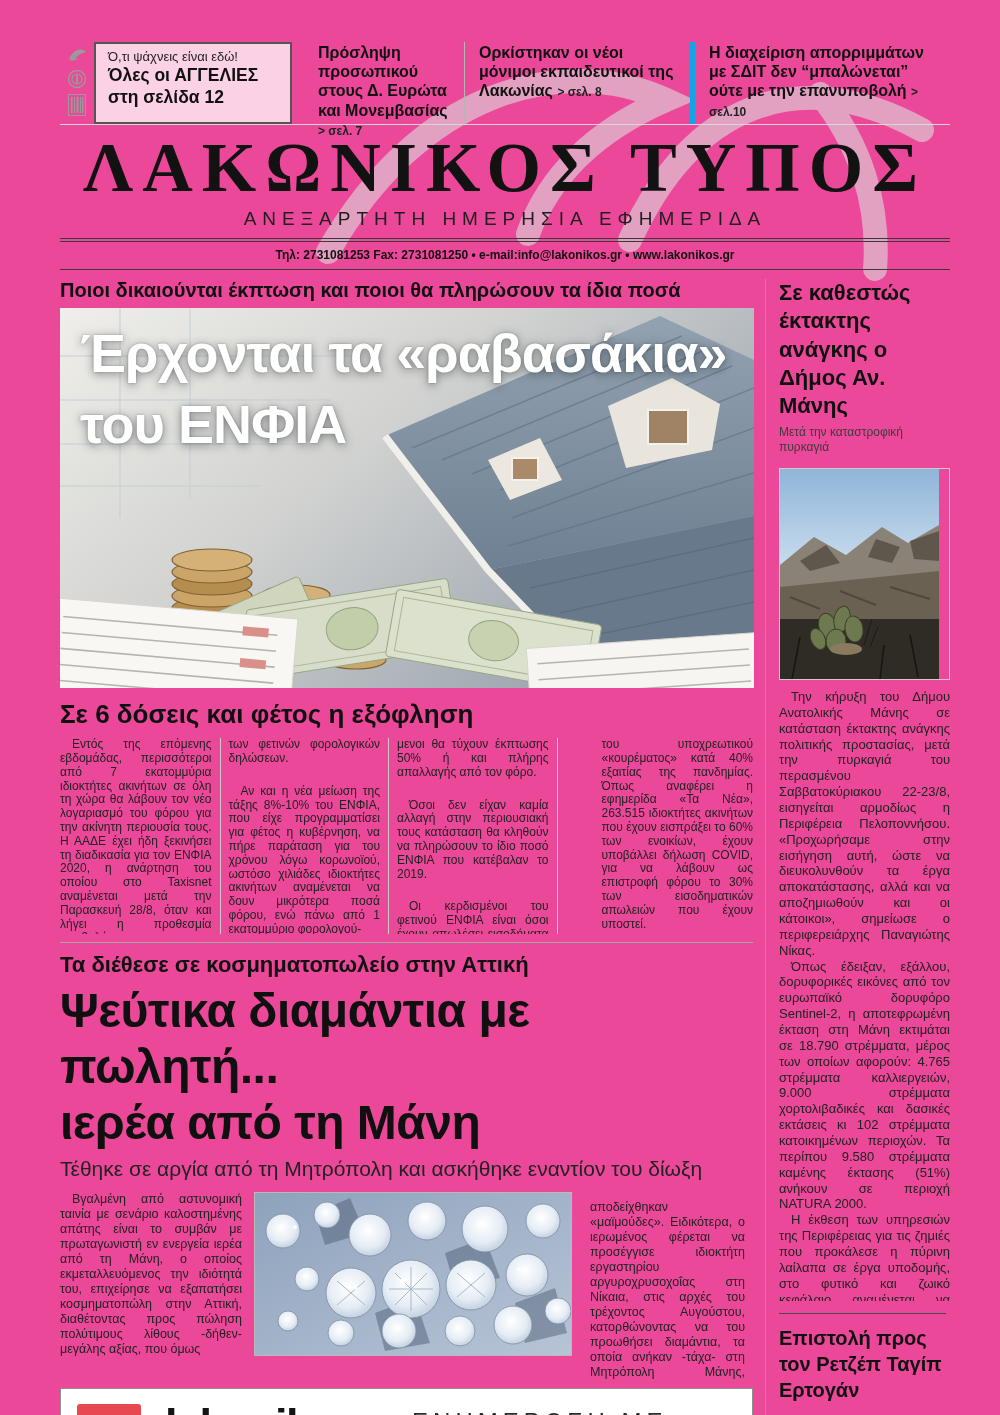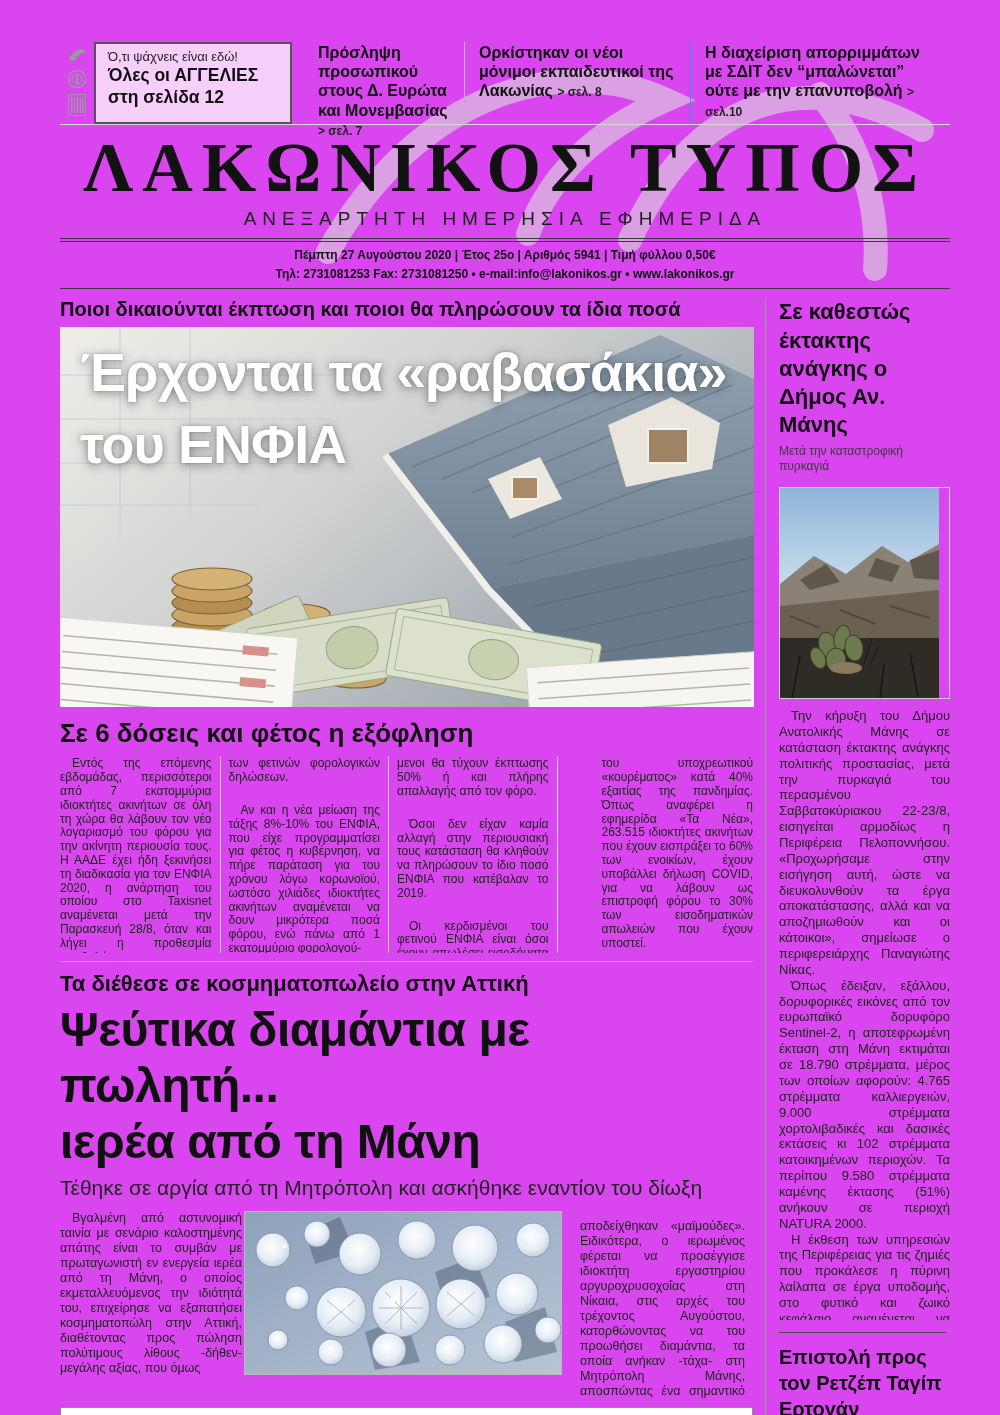--- a/index.html
+++ b/index.html
@@ -1,31 +1,31 @@
 <!DOCTYPE html>
 <html><head>
 <meta charset="utf-8">
 <style>
   * { box-sizing: border-box; }
   html,body { margin:0; padding:0; background:#f2f2f2; }
-  .page { position:relative; width:1000px; height:1415px; margin:0 auto; background:#d946ef;
+  .page { position:relative; width:1000px; height:1415px; margin:0 auto; background:#ec4899;
           font-family:"Liberation Sans", sans-serif; color:#1a1a1a; overflow:hidden; }
   .watermark { position:absolute; left:300px; top:34px; z-index:0; opacity:.6; }
   .content { position:relative; z-index:1; padding:42px 50px 0 60px; }
 
   
   .topstrip { display:flex; align-items:stretch; height:83px; border-bottom:1px solid #d8d8d8; }
   .stampcol { width:34px; display:flex; flex-direction:column; align-items:center; gap:5px; padding-top:2px; color:#8a8a8a; }
   .classified-box { border:2px solid #555; padding:5px 12px 7px; width:198px; margin-right:12px; background:rgba(255,255,255,.75); }
   .c-tag { font-size:13px; color:#222; }
   .c-main { font-size:17.5px; font-weight:bold; line-height:1.28; color:#111; }
   .teaser { font-weight:bold; font-size:16px; line-height:1.2; color:#111; padding:1px 12px 0 14px; }
   .teaser.t2 { width:160px; }
   .teaser.t3 { width:226px; border-left:1px solid #b5b5b5; }
-  .teaser.t4 { flex:1; border-left:1px solid #0ea5e9; }
+  .teaser.t4 { flex:1; border-left:5px solid #0ea5e9; }
   .pageref { font-size:12px; font-weight:bold; color:#222; }
 
   
   .masthead { text-align:center; margin-top:8px; }
   .m-title { font-family:"Liberation Serif", serif; font-size:70px; font-weight:700;
              letter-spacing:9px; line-height:1.0; white-space:nowrap; color:#121212; }
   .m-sub { font-size:19px; letter-spacing:6px; margin-top:5px; color:#1e1e1e; }
   .m-rule2 { margin-top:8px; height:4px; border-top:1px solid #3a3a3a; border-bottom:1px solid #3a3a3a; }
   .m-date { font-size:12px; font-weight:bold; margin-top:4px; line-height:1.6; color:#111; }
   .m-rule { border-top:1px solid #3a3a3a; margin-top:4px; }
@@ -51,21 +51,21 @@
   p.ind { text-indent:12px; }
   .cont-line { text-align:left; font-size:16px; margin-top:3px; color:#222; }
   .hr1 { border:none; border-top:1px solid #a8a8a8; margin:8px 0 9px; }
 
   
   .kicker2 { font-size:22px; font-weight:bold; color:#111; }
   .head2 { font-size:48px; font-weight:bold; line-height:1.16; letter-spacing:-0.5px; margin:5px 0 7px; color:#101010; }
   .subhead2 { font-size:21px; color:#222; margin-bottom:11px; }
   .s2body { display:flex; height:188px; overflow:hidden; }
   .s2col { font-size:12.5px; line-height:1.2; text-align:justify; color:#222; }
-  .s2left { width:182px; margin-right:2px; }
+  .s2left { width:182px; margin-right:12px; }
   .s2img { width:318px; height:164px; border:1px solid #b9b9b9; flex:none; overflow:hidden; }
   .s2right { flex:1; margin-left:10px; }
 
   
   .banner { margin-top:8px; border:1px solid #8f8f8f; height:96px; display:flex; align-items:center;
             justify-content:space-between; padding:0 48px 0 16px; background:#fff; }
   .logo-row { display:flex; align-items:flex-start; }
   .logo-box { width:64px; height:64px; background:#e84850; border-radius:3px; color:#fff; flex:none;
               display:flex; align-items:center; justify-content:center;
               font-family:"DejaVu Serif", serif; font-style:italic; font-size:40px; line-height:1; }
@@ -143,21 +143,20 @@
         <span>Η διαχείριση απορριμμάτων με ΣΔΙΤ δεν “μπαλώνεται” ούτε με την επανυποβολή</span>
         <span class="pageref">&gt; σελ.10</span>
       </div>
     </div>
 
     <div class="masthead">
       <div class="m-title">ΛΑΚΩΝΙΚΟΣ ΤΥΠΟΣ</div>
       <div class="m-sub">ΑΝΕΞΑΡΤΗΤΗ ΗΜΕΡΗΣΙΑ ΕΦΗΜΕΡΙΔΑ</div>
       <div class="m-rule2"></div>
       <div class="m-date">
-        <div>Πέμπτη 27 Αυγούστου 2020 | Έτος 25ο | Αριθμός 5941 | Τιμή φύλλου 0,50€</div>
         <div>Τηλ: 2731081253 Fax: 2731081250 • e-mail:info@lakonikos.gr • www.lakonikos.gr</div>
       </div>
       <div class="m-rule"></div>
     </div>
 
     <div class="main-row">
       <div class="main-left">
 
         <div class="kicker1">Ποιοι δικαιούνται έκπτωση και ποιοι θα πληρώσουν τα ίδια ποσά</div>
 

